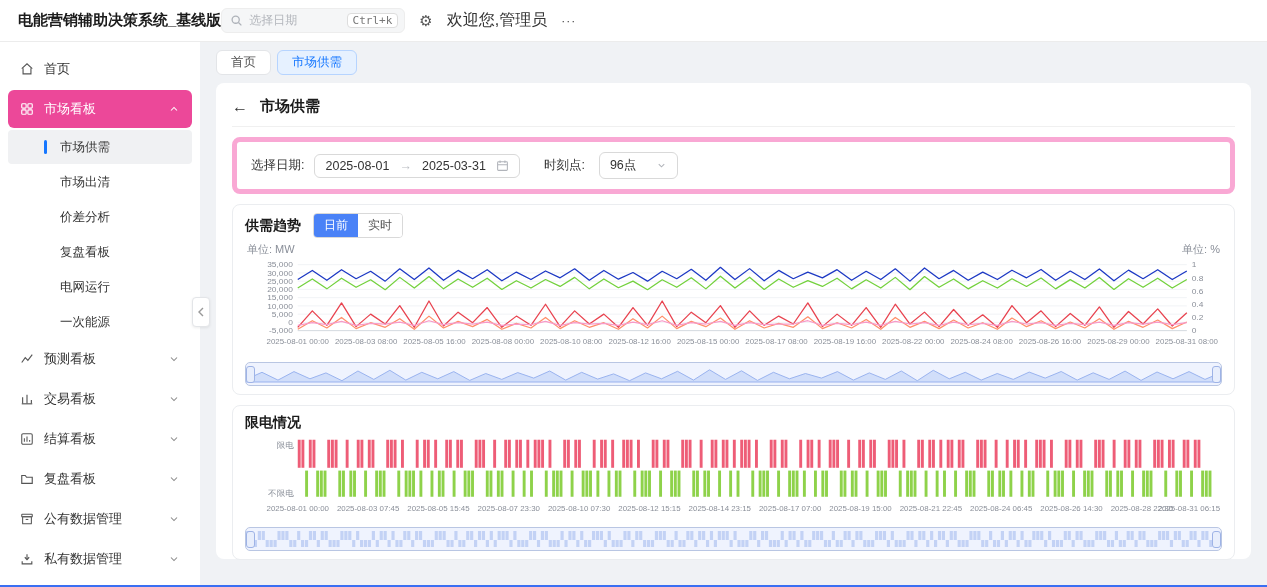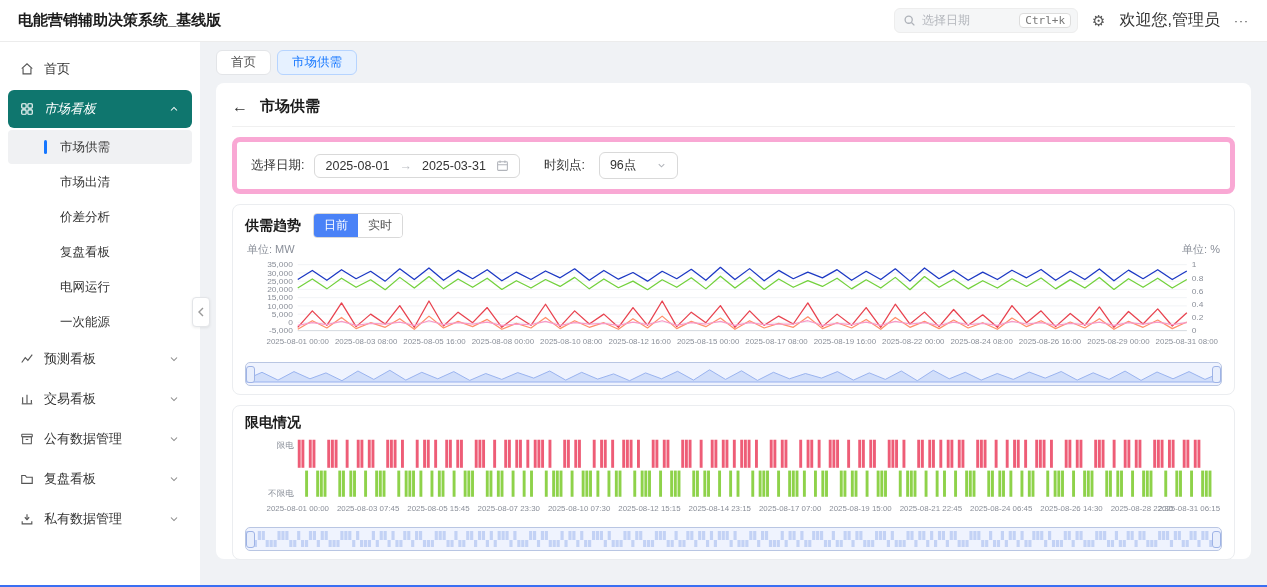--- a/index.html
+++ b/index.html
@@ -4,40 +4,40 @@
 <style>
   html,body{margin:0;padding:0;}
   body{
     width:1267px;height:587px;overflow:hidden;
     background:#f0f2f5;color:#333;
     font-family:"Liberation Sans","DejaVu Sans",sans-serif;font-size:13px;
     position:relative;
   }
   
   .topbar{height:42px;background:#fff;border-bottom:1px solid #ececec;
-    display:flex;align-items:center;justify-content:space-between;padding:0 18px;box-sizing:border-box;}
+    display:flex;align-items:center;justify-content:flex-start;padding:0 18px;box-sizing:border-box;}
   .app-title{font-weight:bold;font-size:15px;color:#1b1b1b;}
   .topbar-right{display:flex;align-items:center;gap:14px;}
   .searchbox{display:flex;align-items:center;gap:6px;background:#f5f6f7;border:1px solid #ededed;
     border-radius:6px;padding:3px 6px 3px 8px;width:168px;color:#b3b6bc;font-size:12px;}
   .searchbox .ph{flex:1;}
   .searchbox kbd{background:#fff;border:1px solid #ddd;border-radius:4px;padding:0 5px;font-size:11px;color:#777;
     font-family:"DejaVu Sans Mono",monospace;}
   .s-icon svg{display:block;}
   .gear{color:#555;font-size:15px;cursor:pointer;}
   .welcome{color:#333;font-size:16px;}
   .more{color:#444;letter-spacing:1px;font-size:12px;cursor:pointer;}
   
   .layout{display:flex;height:545px;position:relative;}
   .sidebar{width:200px;background:#fff;box-sizing:border-box;padding:8px 8px;flex-shrink:0;}
   .menu-item{display:flex;align-items:center;gap:10px;height:38px;padding:0 12px;border-radius:6px;
     margin-bottom:2px;color:#333;cursor:pointer;}
   .menu-item .mi-icon{display:flex;color:#555;}
   .menu-item .chev{margin-left:auto;display:flex;color:#888;}
-  .menu-item.active-parent{background:#0f766e;color:#fff;font-style:italic;}
+  .menu-item.active-parent{background:#ec4899;color:#fff;}
   .menu-item.active-parent .mi-icon,.menu-item.active-parent .chev{color:#fff;}
   .submenu-item{height:34px;display:flex;align-items:center;padding-left:52px;color:#333;cursor:pointer;
     position:relative;border-radius:4px;margin-bottom:1px;font-size:12.5px;}
   .submenu-item.selected{background:#f0f1f3;}
   .submenu-item.selected::before{content:"";position:absolute;left:36px;top:10px;width:3px;height:14px;
     background:#1677ff;border-radius:2px;}
   .collapse-handle{position:absolute;left:192px;top:255px;width:16px;height:28px;background:#fff;
     border:1px solid #e3e5e8;border-radius:4px;display:flex;align-items:center;justify-content:center;
     box-shadow:0 1px 3px rgba(0,0,0,.08);cursor:pointer;z-index:5;color:#999;}
   
@@ -176,44 +176,60 @@
           </svg>
       </span>
       <span>交易看板</span>
       <span class="chev">
         <svg width="12" height="12" viewBox="0 0 16 16" fill="none" stroke="currentColor" stroke-width="1.4">
             <polyline points="4,6 8,10 12,6"></polyline>
           </svg>
       </span>
     </div>
 
+    <div class="menu-item">
+      <span class="mi-icon">
+        <svg width="14" height="14" viewBox="0 0 16 16" fill="none" stroke="currentColor" stroke-width="1.2">
+            <rect x="2" y="2" width="12" height="12" rx="1.5"></rect>
+            <path d="M5 11V7"></path>
+            <path d="M8 11V5"></path>
+            <path d="M11 11V9"></path>
+          </svg>
+      </span>
+      <span>结算看板</span>
+      <span class="chev">
+        <svg width="12" height="12" viewBox="0 0 16 16" fill="none" stroke="currentColor" stroke-width="1.4">
+            <polyline points="4,6 8,10 12,6"></polyline>
+          </svg>
+      </span>
+    </div>
+
+    <div class="menu-item">
+      <span class="mi-icon">
+        <svg width="14" height="14" viewBox="0 0 16 16" fill="none" stroke="currentColor" stroke-width="1.3">
+            <path d="M2 4 h4 l1.5 2 H14 v7 H2 z"></path>
+          </svg>
+      </span>
+      <span>复盘看板</span>
+      <span class="chev">
+        <svg width="12" height="12" viewBox="0 0 16 16" fill="none" stroke="currentColor" stroke-width="1.4">
+            <polyline points="4,6 8,10 12,6"></polyline>
+          </svg>
+      </span>
+    </div>
 
     <div class="menu-item">
       <span class="mi-icon">
         <svg width="14" height="14" viewBox="0 0 16 16" fill="none" stroke="currentColor" stroke-width="1.2">
             <rect x="2" y="2.5" width="12" height="3" rx="0.5"></rect>
             <rect x="3" y="5.5" width="10" height="8" rx="0.5"></rect>
             <path d="M6.5 8.5h3"></path>
           </svg>
       </span>
       <span>公有数据管理</span>
-      <span class="chev">
-        <svg width="12" height="12" viewBox="0 0 16 16" fill="none" stroke="currentColor" stroke-width="1.4">
-            <polyline points="4,6 8,10 12,6"></polyline>
-          </svg>
-      </span>
-    </div>
-
-    <div class="menu-item">
-      <span class="mi-icon">
-        <svg width="14" height="14" viewBox="0 0 16 16" fill="none" stroke="currentColor" stroke-width="1.3">
-            <path d="M2 4 h4 l1.5 2 H14 v7 H2 z"></path>
-          </svg>
-      </span>
-      <span>复盘看板</span>
       <span class="chev">
         <svg width="12" height="12" viewBox="0 0 16 16" fill="none" stroke="currentColor" stroke-width="1.4">
             <polyline points="4,6 8,10 12,6"></polyline>
           </svg>
       </span>
     </div>
 
     <div class="menu-item">
       <span class="mi-icon">
         <svg width="14" height="14" viewBox="0 0 16 16" fill="none" stroke="currentColor" stroke-width="1.3">

